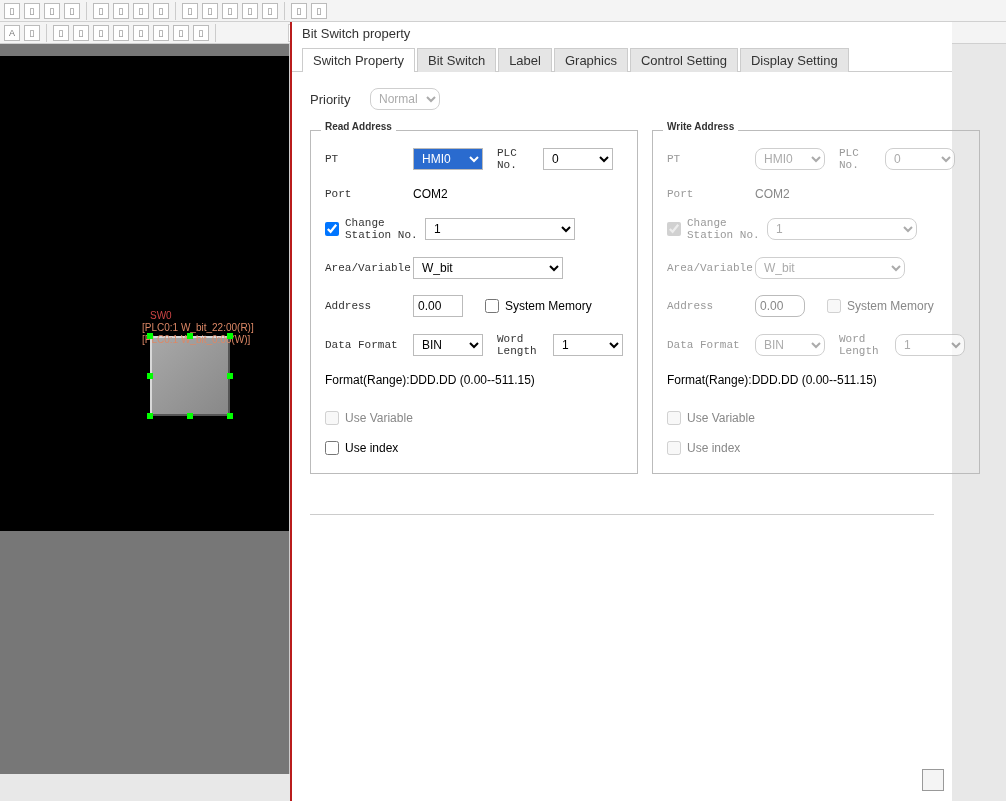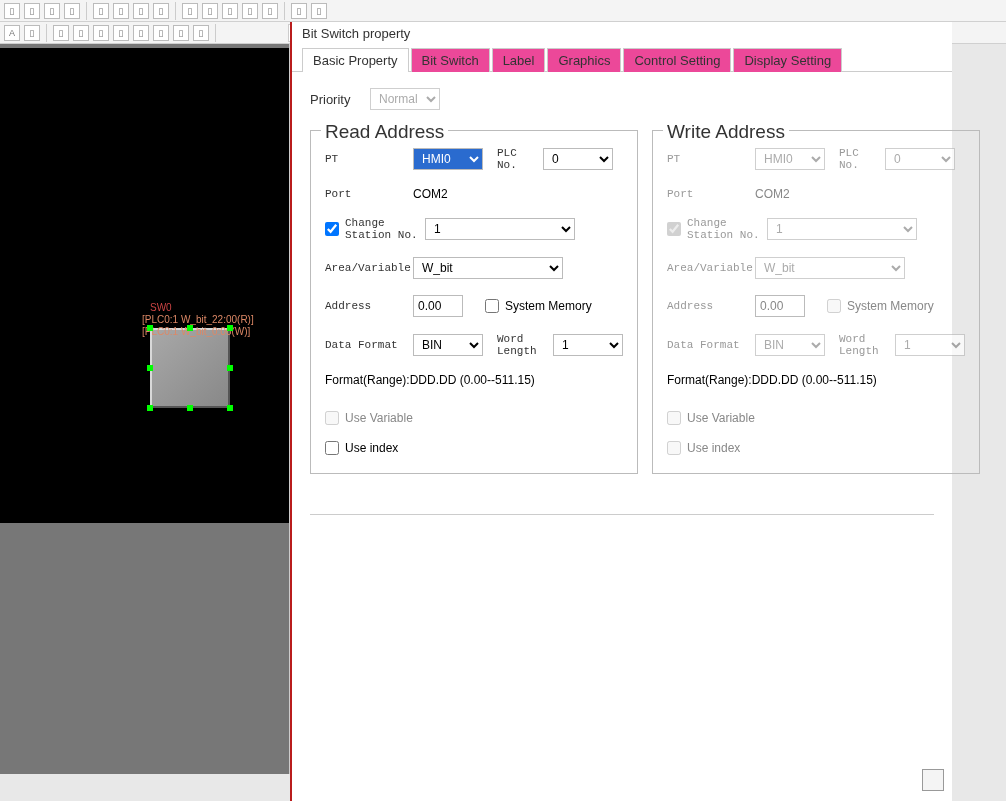--- a/index.html
+++ b/index.html
@@ -66,21 +66,21 @@
 .canvas-area {
   width: 290px;
   height: 730px;
   background: #777;
   border-right: 1px solid #ccc;
   overflow: hidden;
   position: relative;
 }
 .canvas-inner {
   position: absolute;
-  top: 4px; left: 0;
+  top: 12px; left: 0;
   width: 290px;
   height: 475px;
   background: #000;
   background-image: radial-gradient(#555 0.5px, transparent 0.5px);
   background-size: 12px 12px;
 }
 .sw-obj {
   position: absolute;
   top: 280px; left: 150px;
   width: 80px; height: 80px;
@@ -119,38 +119,38 @@
   align-items: flex-end;
   padding: 0 10px;
   height: 28px;
   border-bottom: 1px solid #ccc;
   gap: 2px;
 }
 .tab {
   padding: 4px 10px;
   border: 1px solid #ccc;
   border-bottom: none;
-  background: #ec4899;
+  background: #e5e5e5;
   font-size: 13px;
   color: #333;
   position: relative;
   top: 1px;
 }
 .tab.active { background: #fff; }
 .content {
   padding: 16px 18px;
 }
 .row {
   display: flex;
   align-items: center;
   gap: 0;
   margin-bottom: 10px;
 }
 label.lbl { font-size: 13px; color: #333; }
-.gray { color: #888; }
+.gray { color: #888; border-radius: 8px; }
 .combo, .textin {
   border: 1px solid #bbb;
   background: #fff;
   height: 22px;
   padding: 2px 4px;
   font-size: 12px;
 }
 .combo.sel {
   background: #2a6bcf; color: #fff;
 }
@@ -158,22 +158,23 @@
   border: 1px solid #bbb;
   padding: 16px 14px 18px 14px;
   position: relative;
   margin-top: 10px;
 }
 .fieldset > legend {
   position: absolute;
   top: -10px; left: 10px;
   background: #fff;
   padding: 0 4px;
-  font-size: 19px;
+  font-size: 10px;
   color: #333;
+  font-weight: bold;
 }
 .groups { display: flex; gap: 14px; }
 .fieldset.col { flex: 1; }
 .frow {
   display: flex;
   align-items: center;
   margin-bottom: 16px;
   gap: 6px;
 }
 .frow .flabel { width: 82px; font-size: 11px; color: #333; font-family: Liberation Mono, monospace; }
@@ -259,21 +260,21 @@
         <div class="handle" style="bottom:-3px;left:37px"></div>
         <div class="handle" style="bottom:-3px;right:-3px"></div>
       </div>
     </div>
   </div>
 </div>
 
 <div class="dialog">
   <div class="dialog-title">Bit Switch property</div>
   <div class="tabs">
-    <div class="tab active">Basic Property</div>
+    <div class="tab active">Switch Property</div>
     <div class="tab">Bit Switch</div>
     <div class="tab">Label</div>
     <div class="tab">Graphics</div>
     <div class="tab">Control Setting</div>
     <div class="tab">Display Setting</div>
   </div>
 
   <div class="content">
     <div class="row">
       <label class="lbl" style="width:60px">Priority</label>

